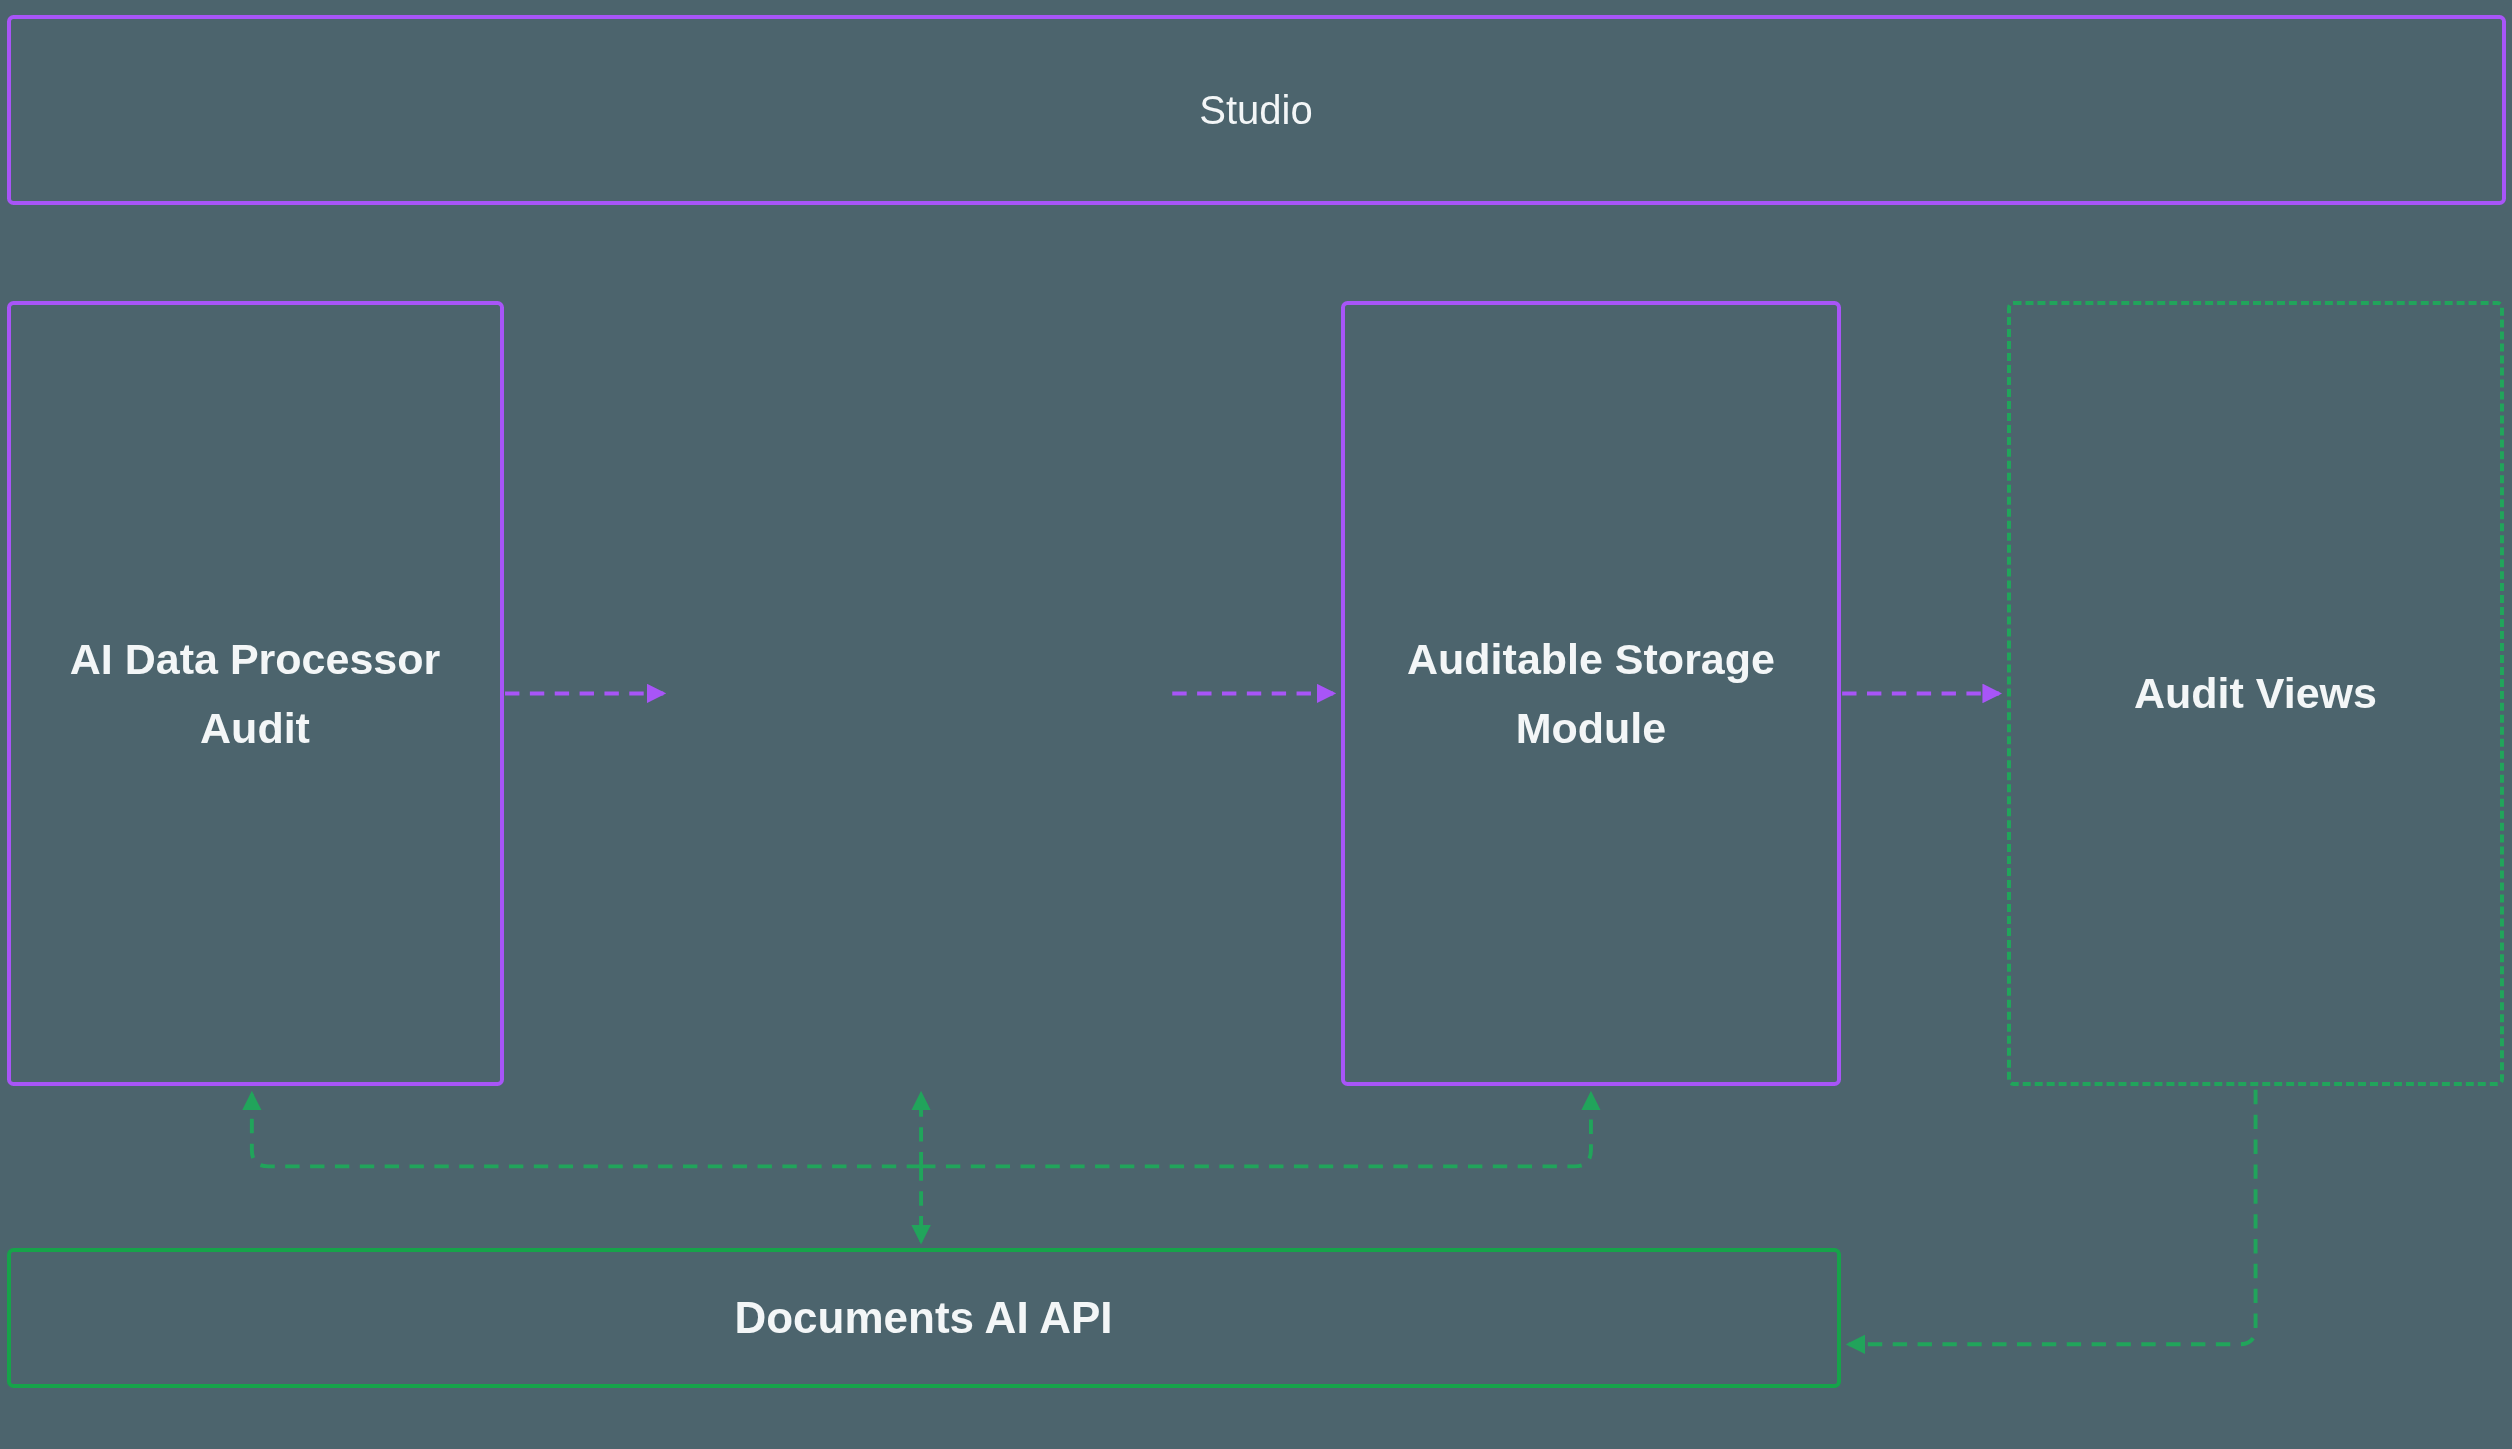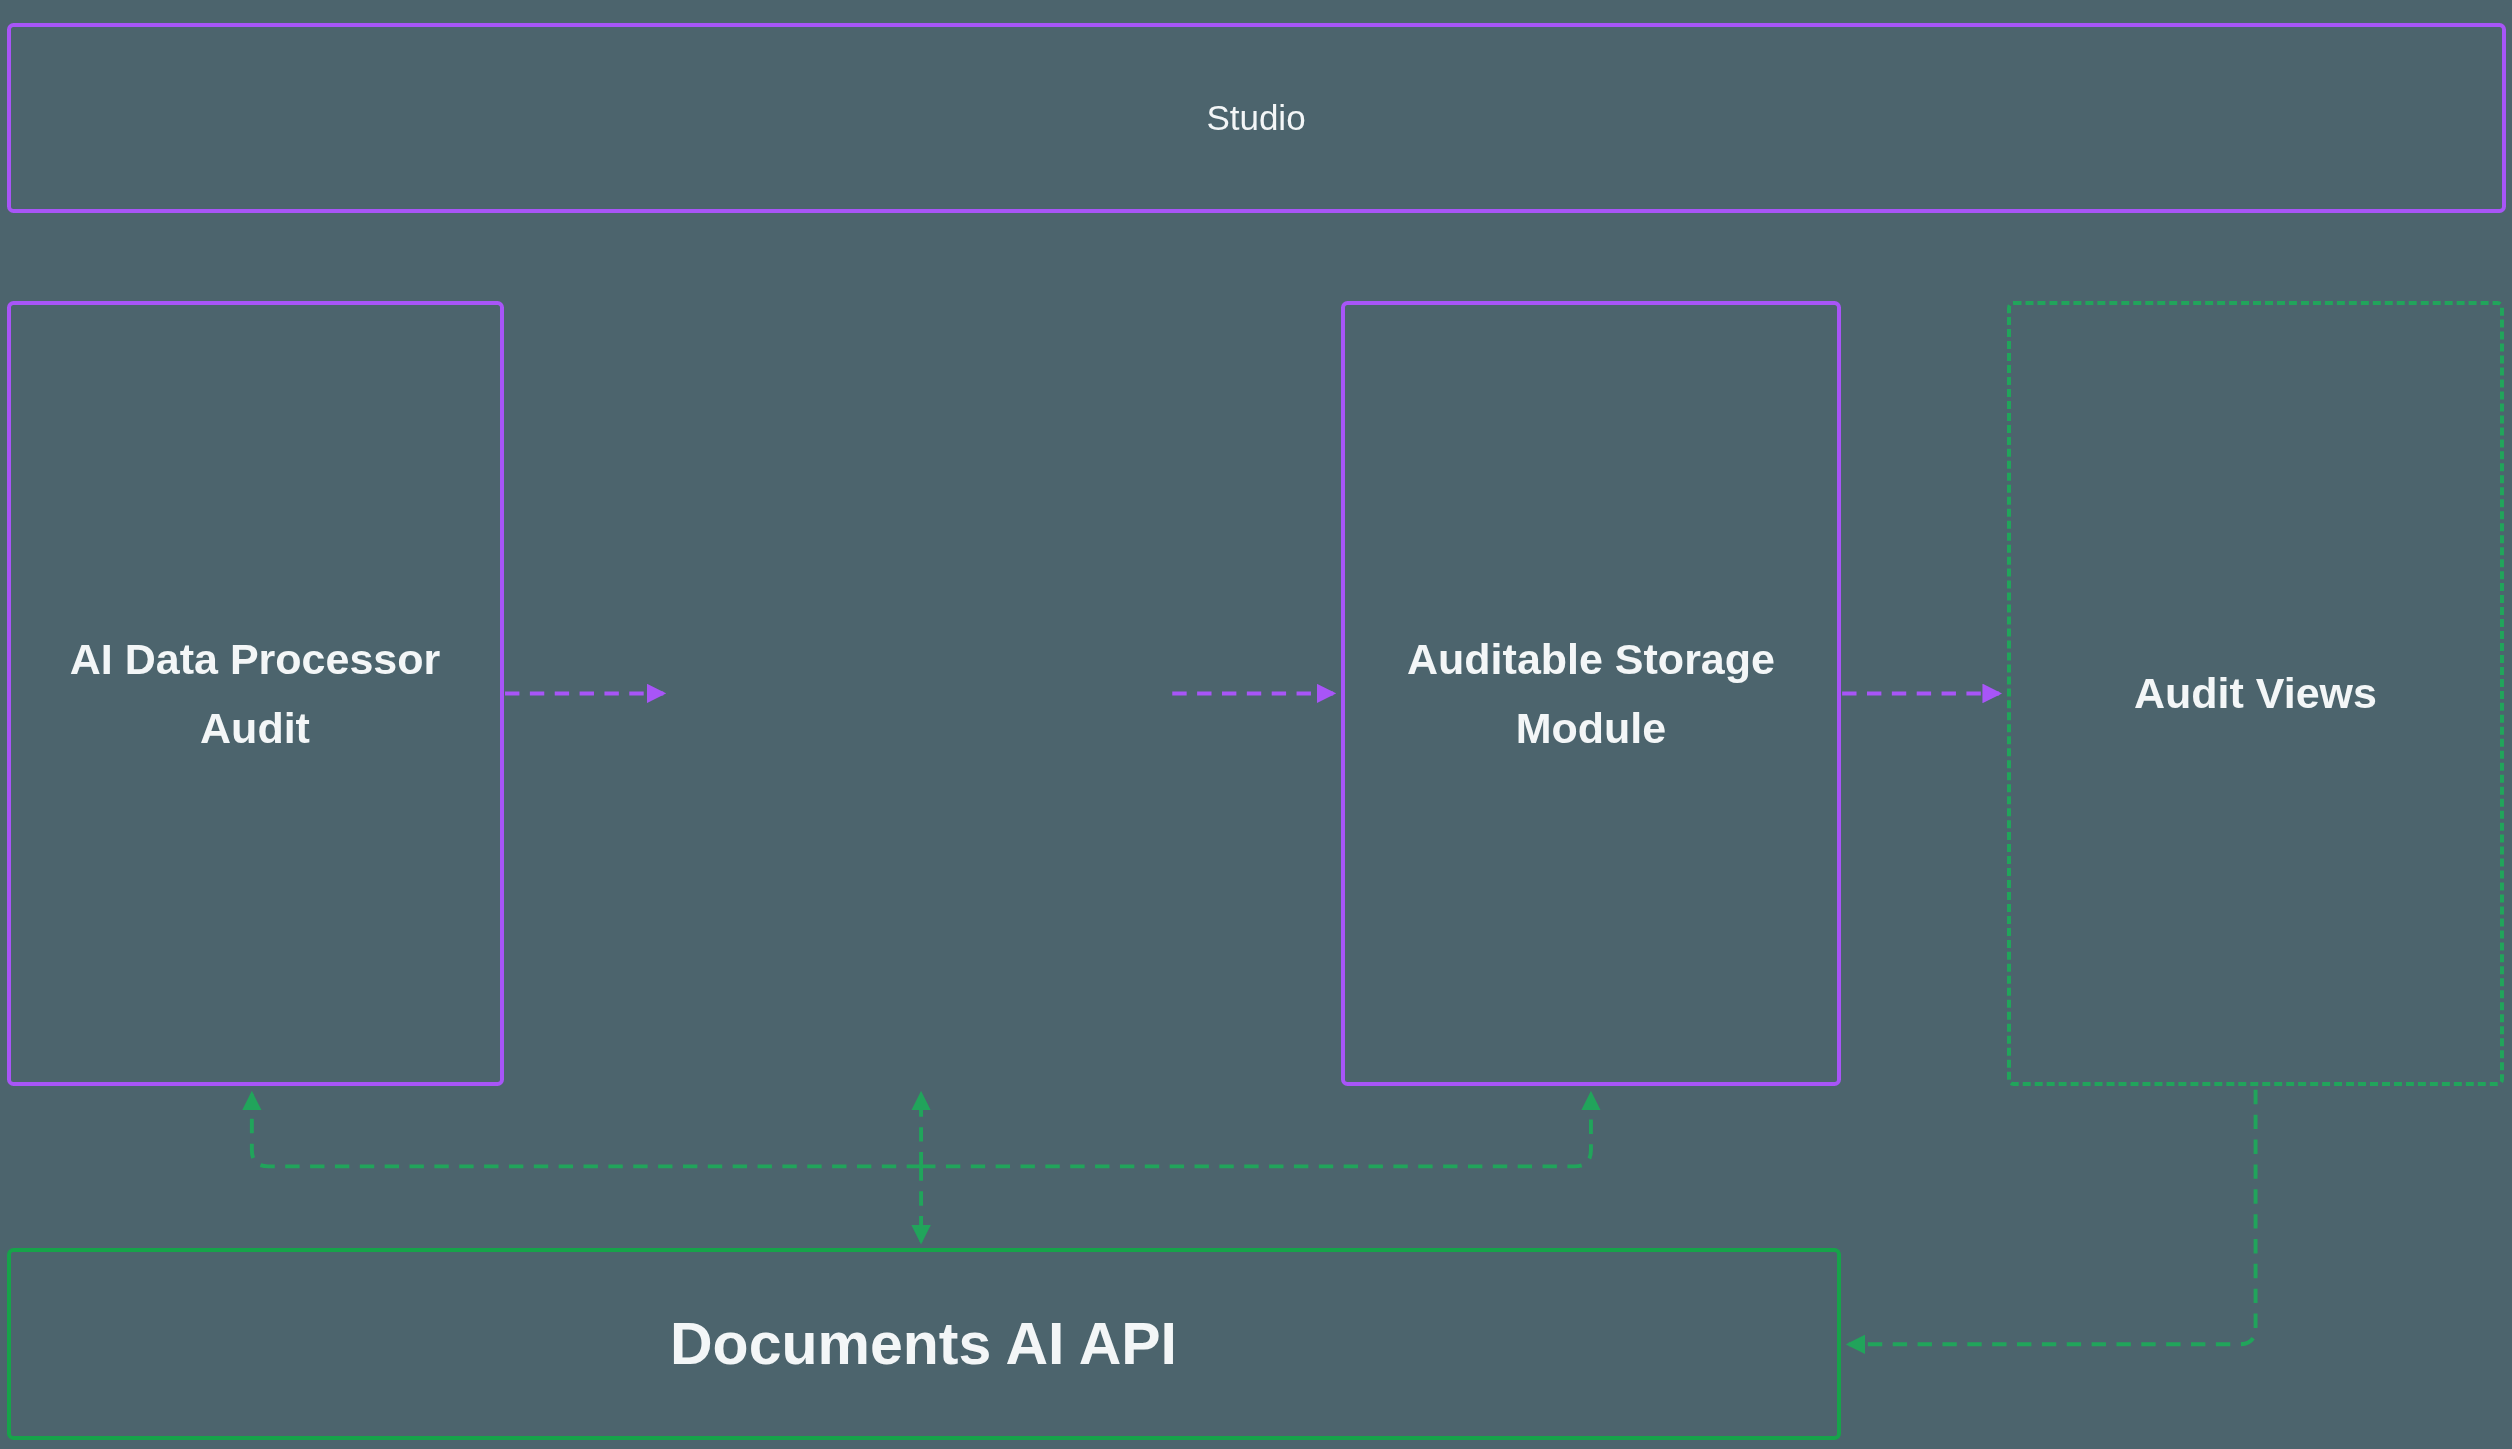--- a/index.html
+++ b/index.html
@@ -27,40 +27,40 @@
     text-align: center;
     color: var(--text);
     border-radius: 6.5px;
     padding: 0 26px;
   }
   .node-purple { border: 4.6px solid var(--purple); }
   .node-green-dashed { border: 4.6px dashed var(--green-dashed); }
   .node-green-solid { border: 4.6px solid var(--green-solid); }
 
   .studio {
-    left: 6.5px; top: 23px;
+    left: 6.5px; top: 15px;
     width: 2499px; height: 190px;
-    font-size: 35px;
+    font-size: 40px;
     font-weight: 500;
   }
   .module {
     top: 301px;
     height: 785px;
     font-size: 43px;
     font-weight: 700;
     line-height: 1.6;
   }
   .m1 { left: 6.5px;   width: 497px; }
   .m2 { left: 671px; width: 500px; }
   .m3 { left: 1341px; width: 500px; }
   .m4 { left: 2007px; width: 497px; }
   .api {
     left: 6.5px; top: 1248px;
-    width: 1834px; height: 192px;
-    font-size: 59px;
+    width: 1834px; height: 140px;
+    font-size: 44px;
     font-weight: 700;
   }
   .edges {
     position: absolute;
     inset: 0;
     width: 2512px;
     height: 1449px;
     pointer-events: none;
   }
   .edge-purple {

